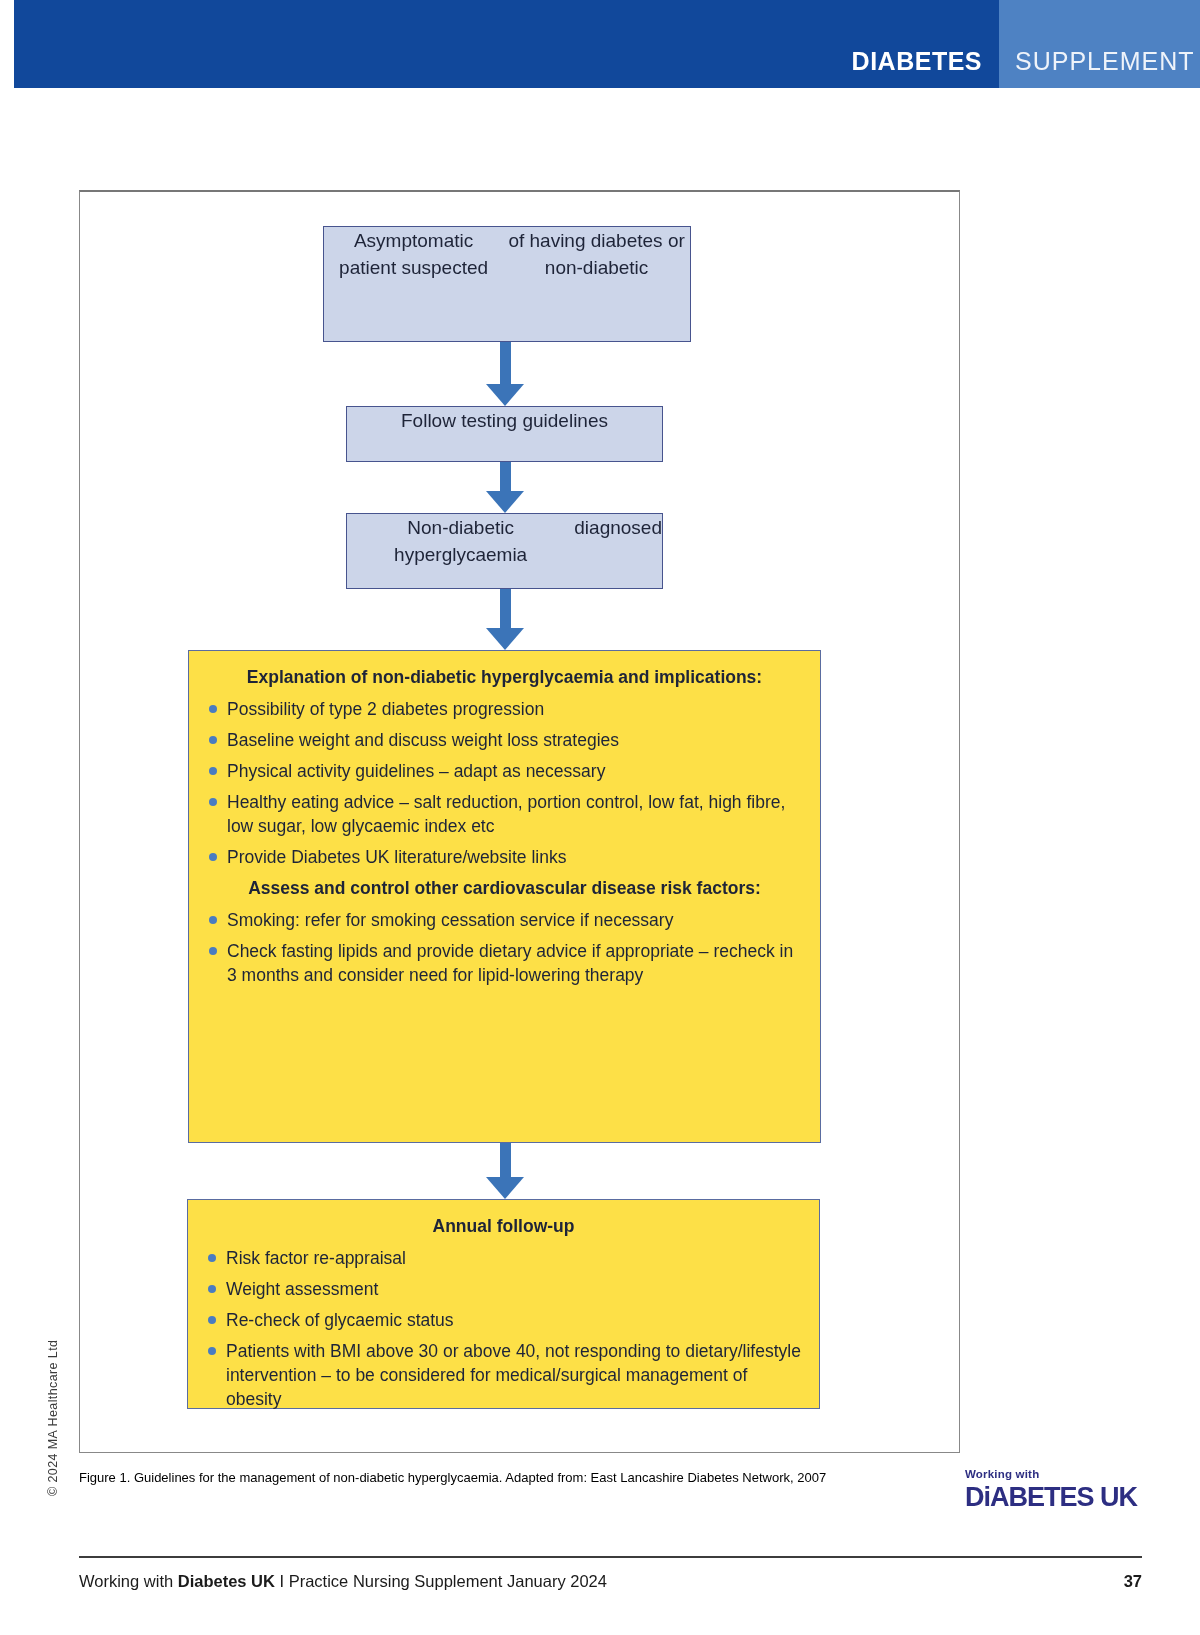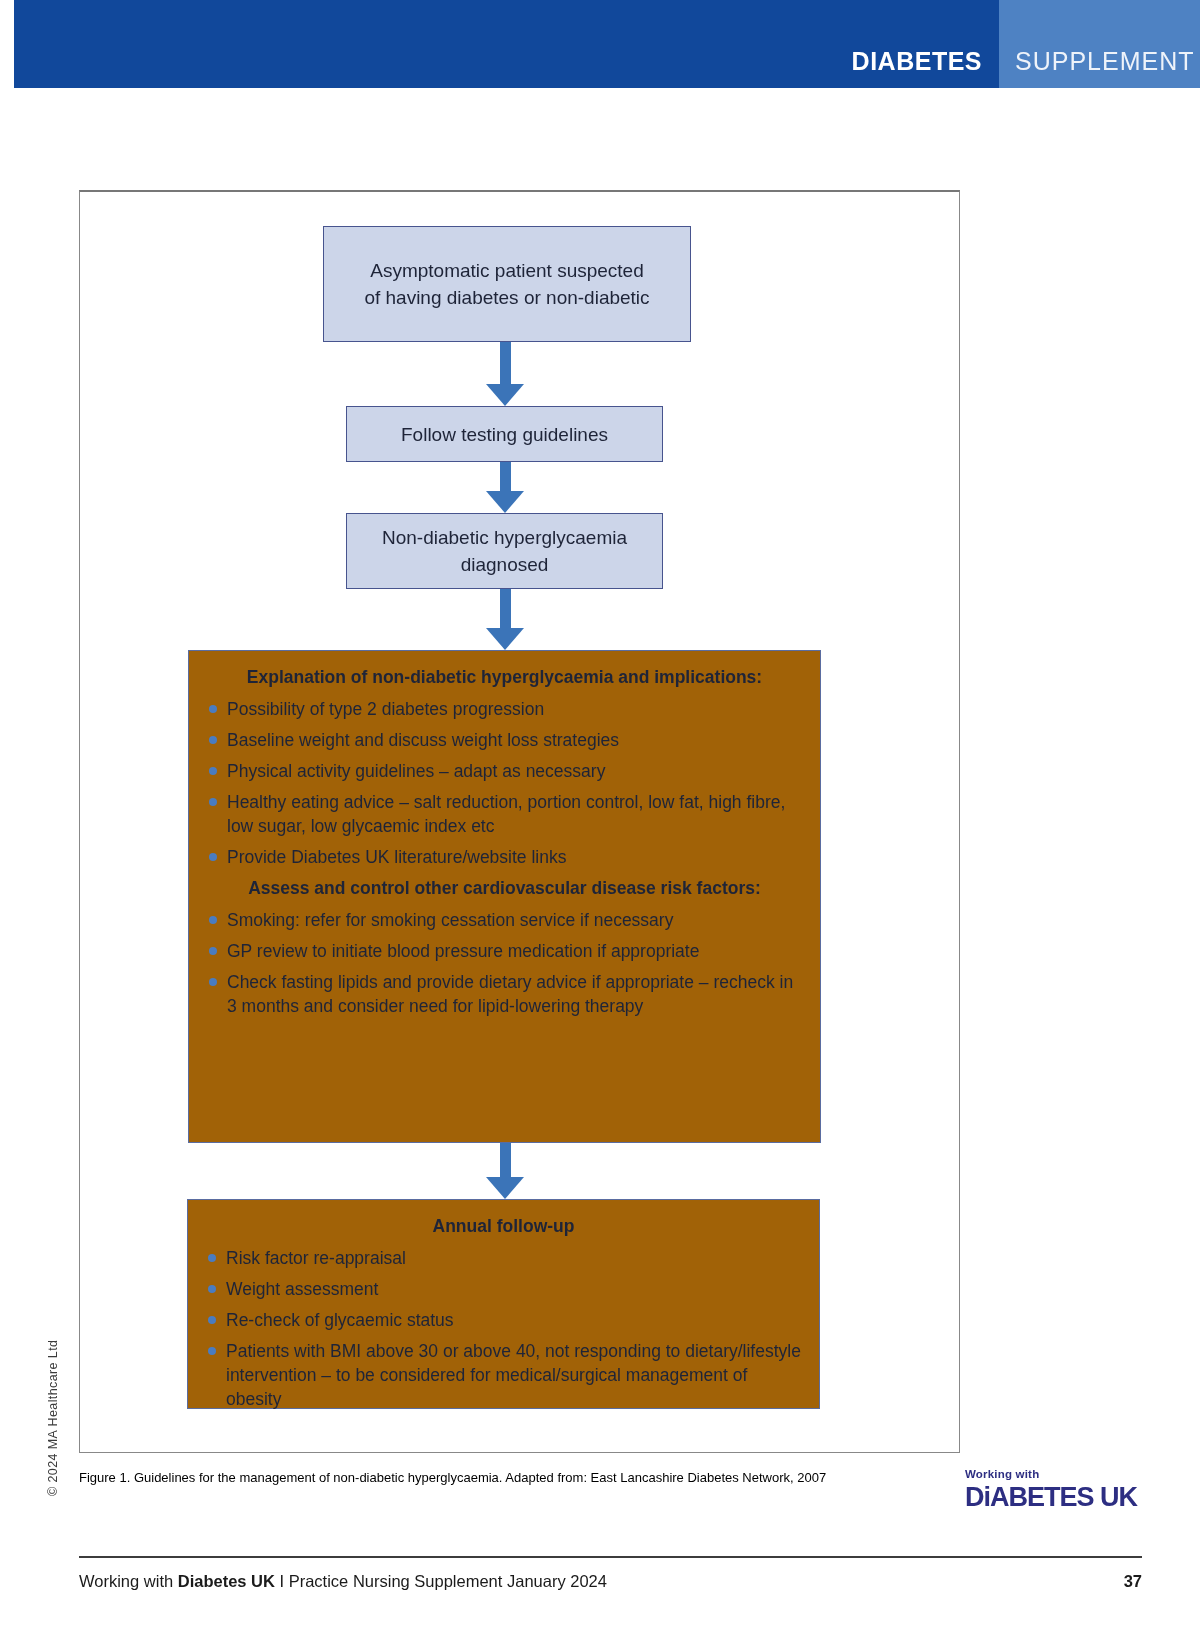--- a/index.html
+++ b/index.html
@@ -14,23 +14,23 @@
     display:flex;align-items:flex-end;justify-content:flex-end;padding:0 17px 12px 0;box-sizing:border-box;}
   .hdr-light{position:absolute;left:985px;top:0;width:215px;height:88px;background:#4e82c3;
     display:flex;align-items:flex-end;justify-content:flex-start;padding:0 0 12px 16px;box-sizing:border-box;text-align:right;}
   .hdr-brand{color:#fff;font-weight:bold;font-size:25px;letter-spacing:.5px;}
   .hdr-section{color:#eef3fa;font-weight:normal;font-size:25px;letter-spacing:1px;}
   
   .figbox{position:absolute;left:79px;top:190px;width:881px;height:1263px;
     border:1px solid #888;border-top:2px solid #777;background:#fff;box-sizing:border-box;}
   
   .fbox{position:absolute;background:#ccd5e9;border:1.5px solid #47548e;box-sizing:border-box;
-    color:#1e2438;text-align:center;display:flex;flex-direction:column;justify-content:center;}
+    color:#1e2438;text-align:center;display:flex;flex-direction:row;justify-content:center;}
   .fbox .ln{font-size:19px;line-height:27px;}
-  .bigbox{position:absolute;background:#a16207;border:1.5px solid #5a6ca0;box-sizing:border-box;
+  .bigbox{position:absolute;background:#fde047;border:1.5px solid #5a6ca0;box-sizing:border-box;
     color:#1e2438;text-align:left;padding:12px 16px 0 16px;}
   .fbox-title{font-weight:bold;text-align:center;font-size:17.5px;line-height:24px;margin:2px 0 8px 0;}
   .fbox-sub{font-weight:bold;text-align:center;font-size:17.5px;line-height:24px;margin:4px 0 8px 0;}
   ul.fbullets{list-style:none;margin:0;padding:0;}
   ul.fbullets li{position:relative;padding-left:22px;font-size:17.5px;line-height:24px;margin:0 0 7px 0;}
   ul.fbullets li::before{content:"";position:absolute;left:4px;top:8px;width:8px;height:8px;border-radius:50%;background:#4a7cc0;}
   
   .arrow{position:absolute;width:38px;display:flex;flex-direction:column;align-items:center;}
   .arrow .stem{width:11px;background:#3b74b8;flex:1 1 auto;}
   .arrow .head{width:0;height:0;border-left:19px solid transparent;border-right:19px solid transparent;border-top:22px solid #3b74b8;}
@@ -99,21 +99,20 @@
       <ul class="fbullets">
         <li>Possibility of type 2 diabetes progression</li>
         <li>Baseline weight and discuss weight loss strategies</li>
         <li>Physical activity guidelines – adapt as necessary</li>
         <li>Healthy eating advice – salt reduction, portion control, low fat, high fibre, low sugar, low glycaemic index etc</li>
         <li>Provide Diabetes UK literature/website links</li>
       </ul>
       <div class="fbox-sub">Assess and control other cardiovascular disease risk factors:</div>
       <ul class="fbullets">
         <li>Smoking: refer for smoking cessation service if necessary</li>
-        <li>GP review to initiate blood pressure medication if appropriate</li>
         <li>Check fasting lipids and provide dietary advice if appropriate – recheck in 3 months and consider need for lipid-lowering therapy</li>
       </ul>
     </div>
 
     <div class="arrow" style="left:406px;top:951px;height:56px;">
       <div class="stem"></div>
       <div class="head"></div>
     </div>
 
     <div class="bigbox" style="left:107px;top:1007px;width:633px;height:210px;">

